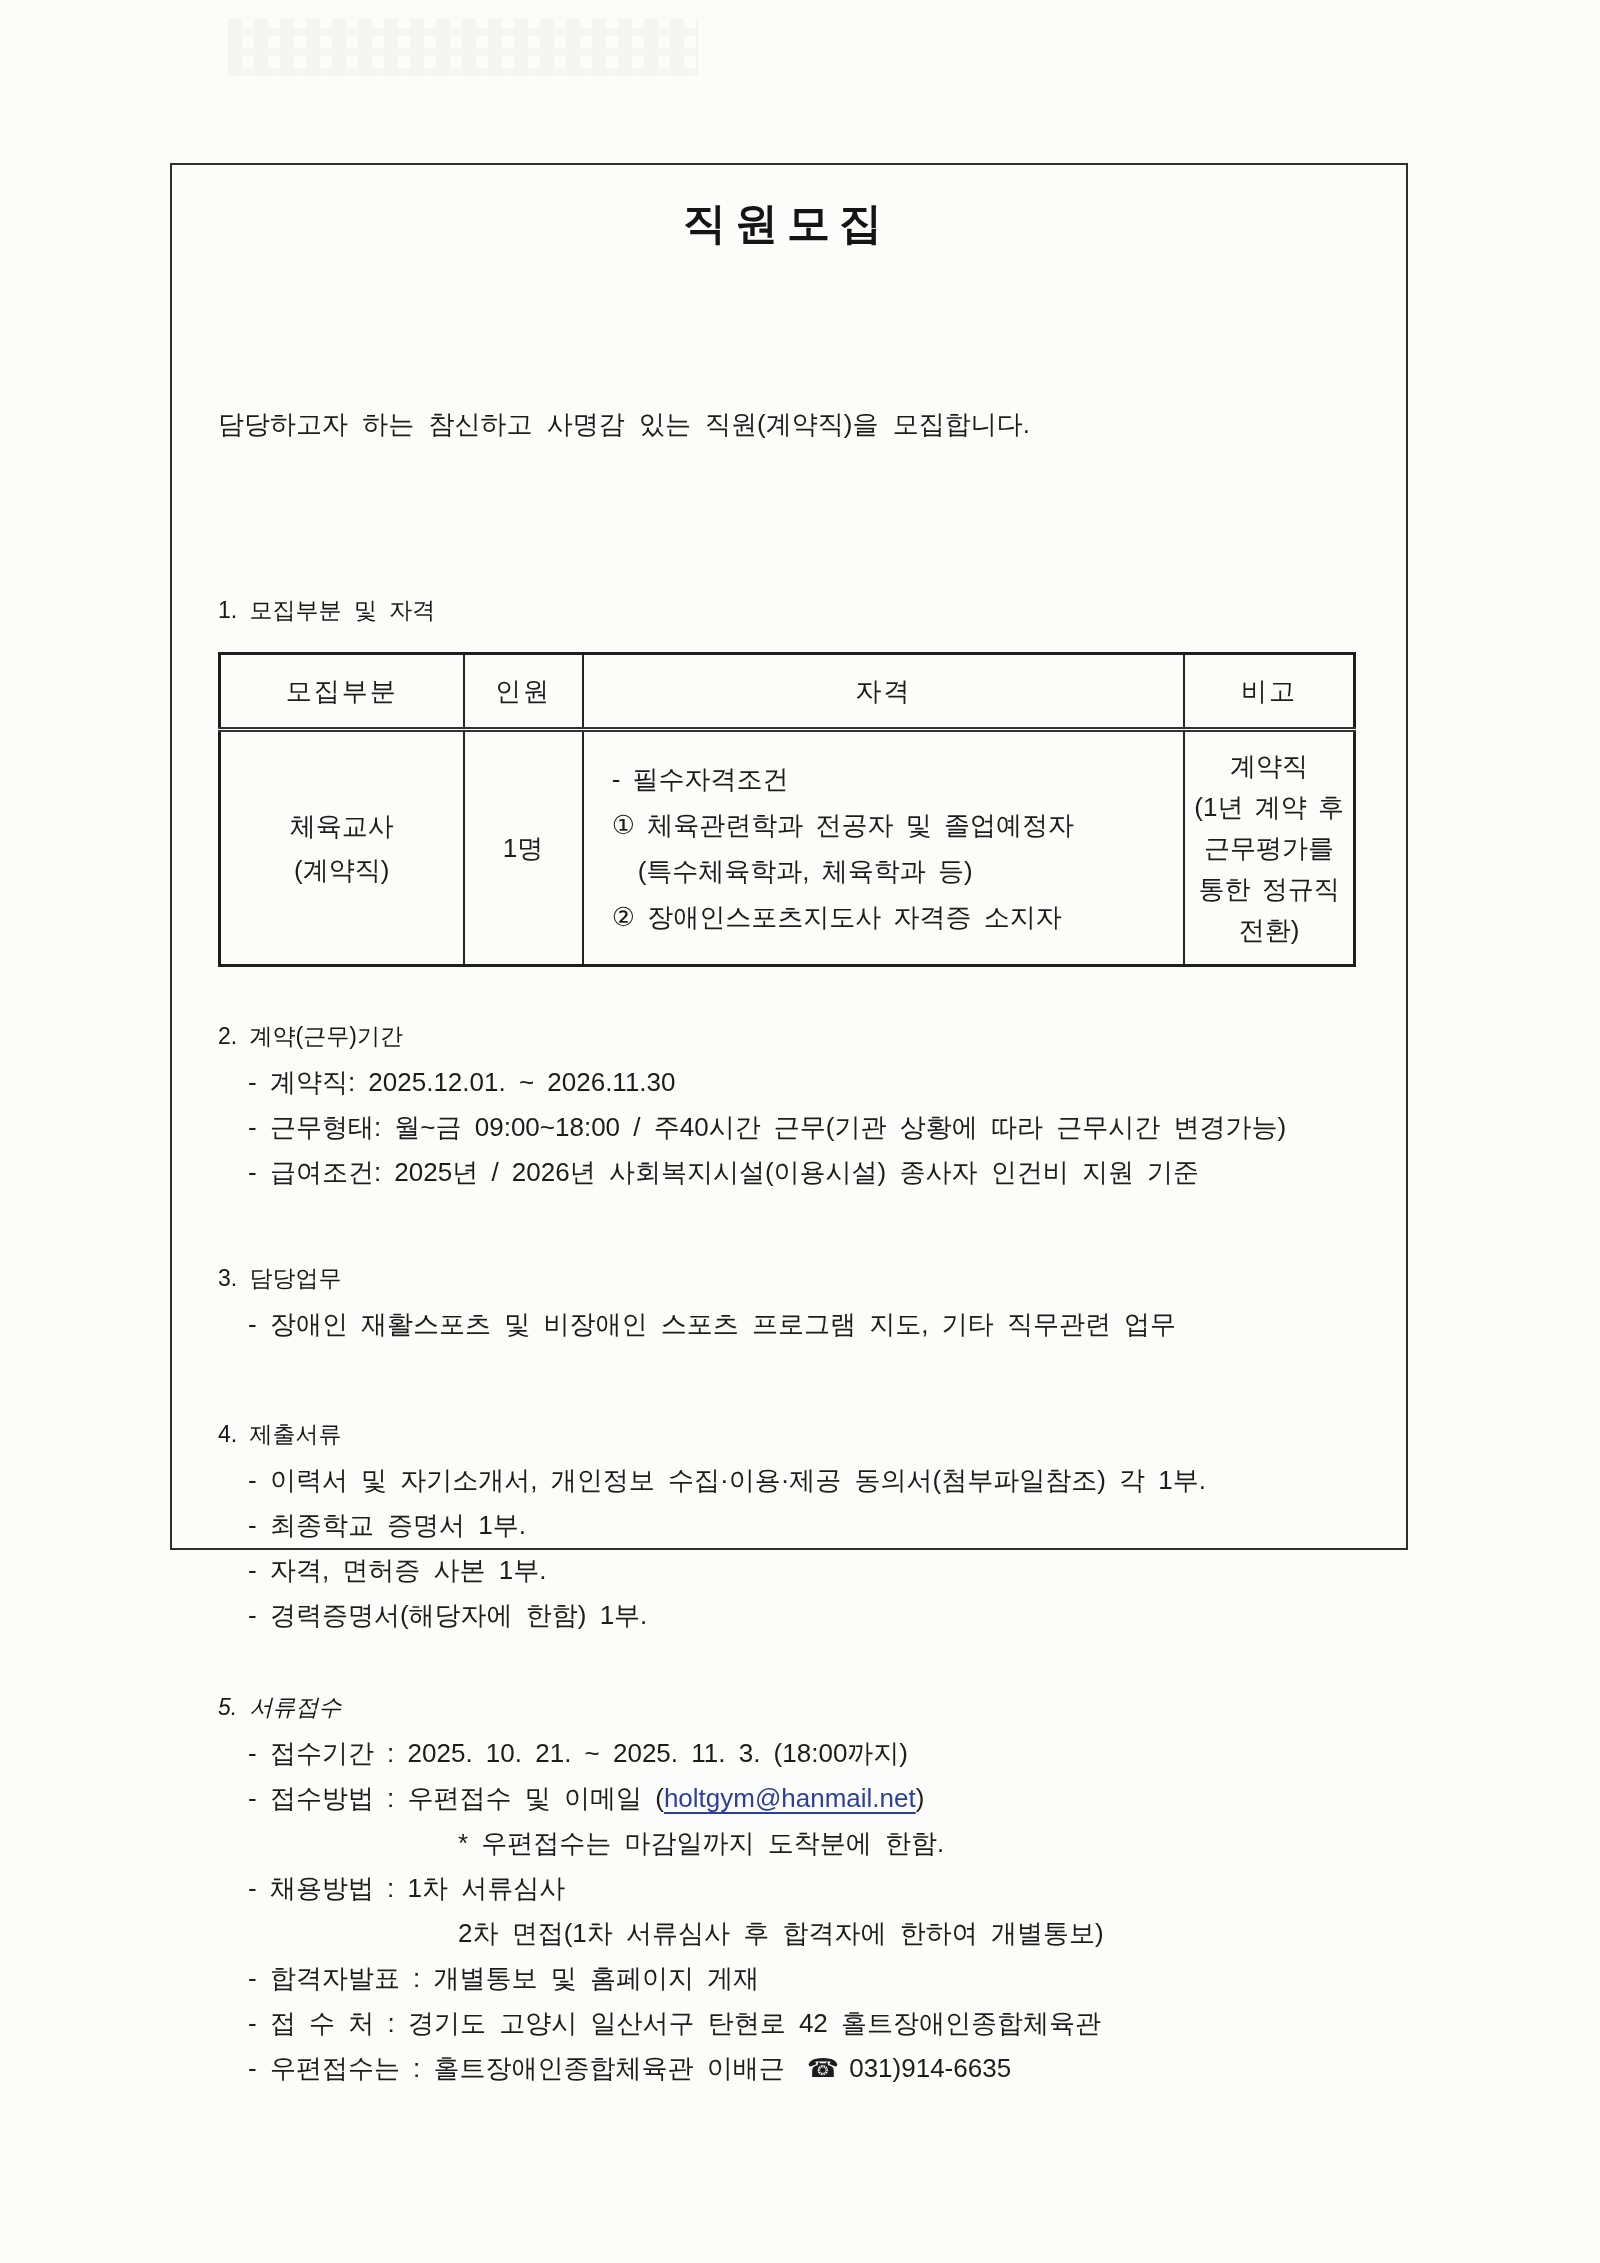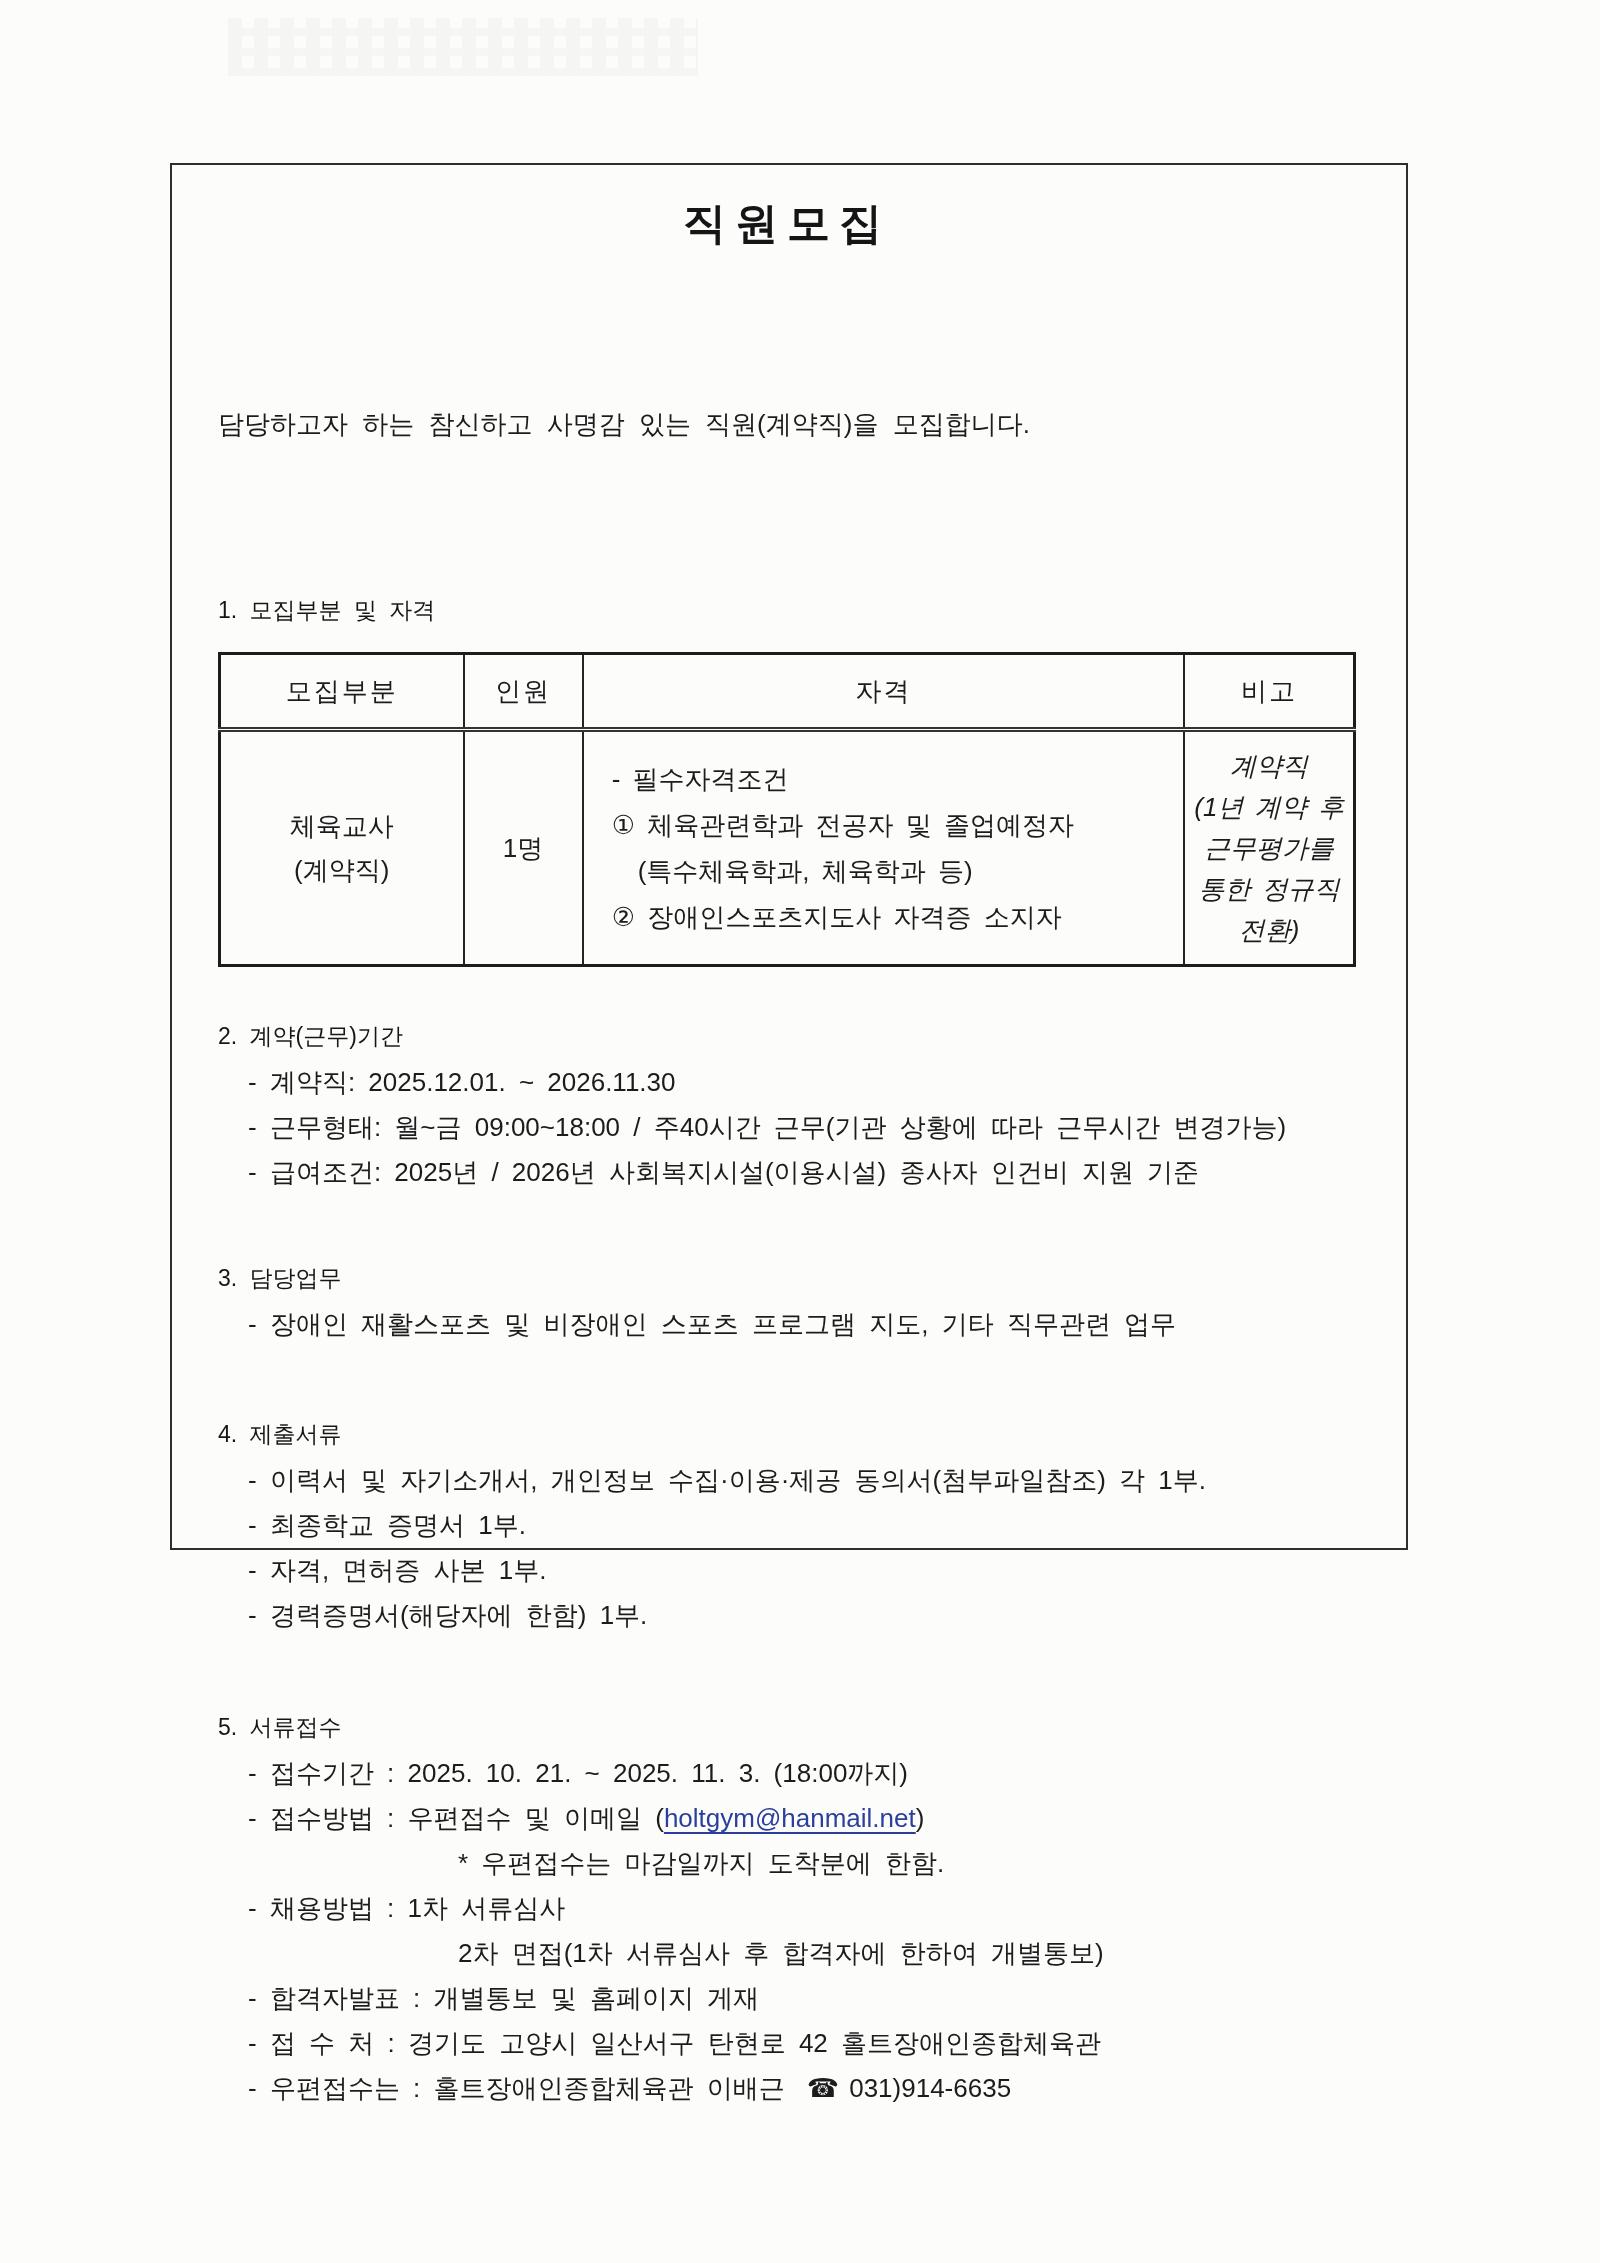--- a/index.html
+++ b/index.html
@@ -63,29 +63,29 @@
   .recruit-table thead th{
     height:70px;
     text-align:center;
     border-bottom:5px double #333;
     letter-spacing:2px;
   }
   .recruit-table tbody td{height:212px;}
   .cell-center{text-align:center;line-height:44px;}
   .cell-qual{vertical-align:middle;padding:10px 10px 10px 28px;}
   .cell-qual .qline{line-height:46px;white-space:pre-wrap;word-spacing:5px;}
-  .cell-note{text-align:center;vertical-align:middle;padding:6px 4px;font-style:italic;}
+  .cell-note{text-align:center;vertical-align:middle;padding:6px 4px;}
   .cell-note .nline{line-height:41px;word-spacing:4px;}
   .col-part{width:21.5%;} .col-count{width:10.5%;} .col-qual{width:53%;} .col-note{width:15%;}
   .bullets{margin-top:8px;padding-left:30px;font-size:26px;}
   .bullets .line{line-height:45px;word-spacing:6px;white-space:pre-wrap;}
   .mt-sec2{margin-top:54px;}
   .mt-sec3{margin-top:68px;}
   .mt-sec4{margin-top:72px;}
-  .mt-sec5{margin-top:74px;}
+  .mt-sec5{margin-top:54px;font-style:italic;}
   .indent-cont{margin-left:210px;}
   .link{
     color:#2b3f9e;
     text-decoration:underline;
     text-underline-offset:5px;
   }
   .phone-icon{margin:0 10px 0 22px;}
 </style>
 </head>
 <body>

